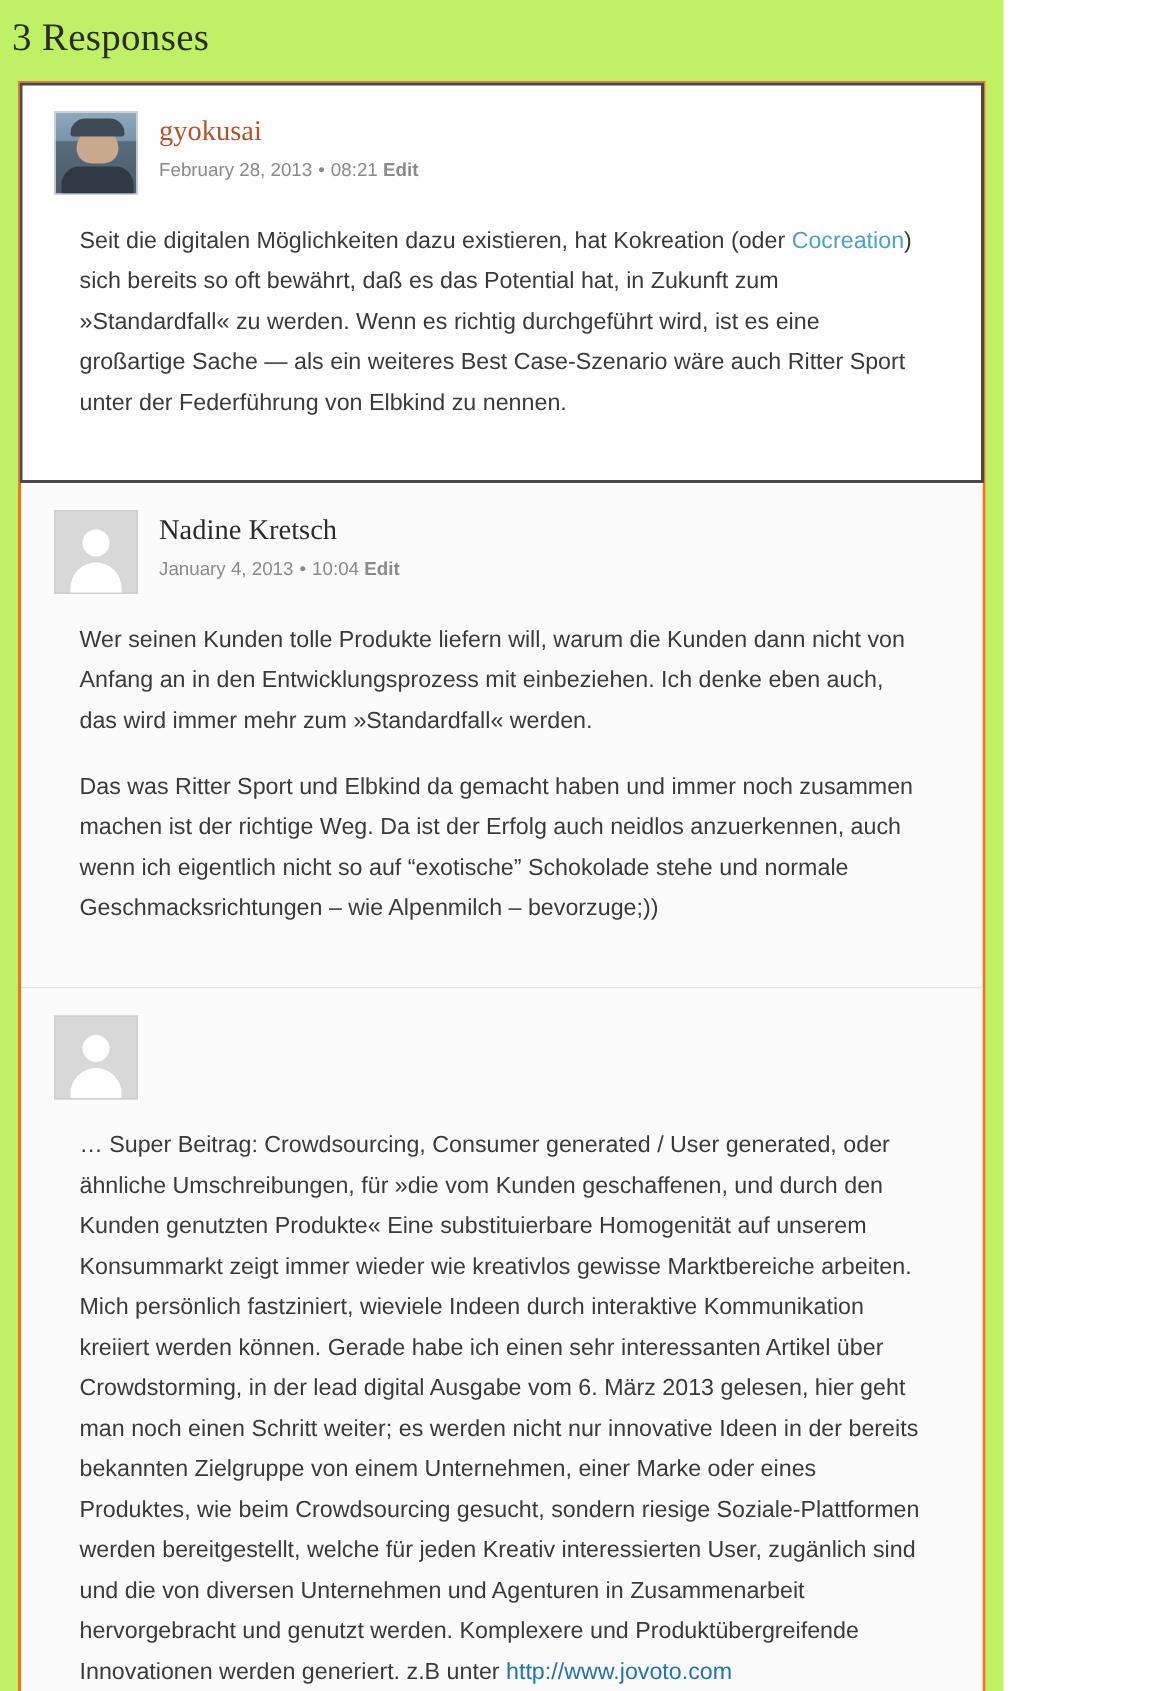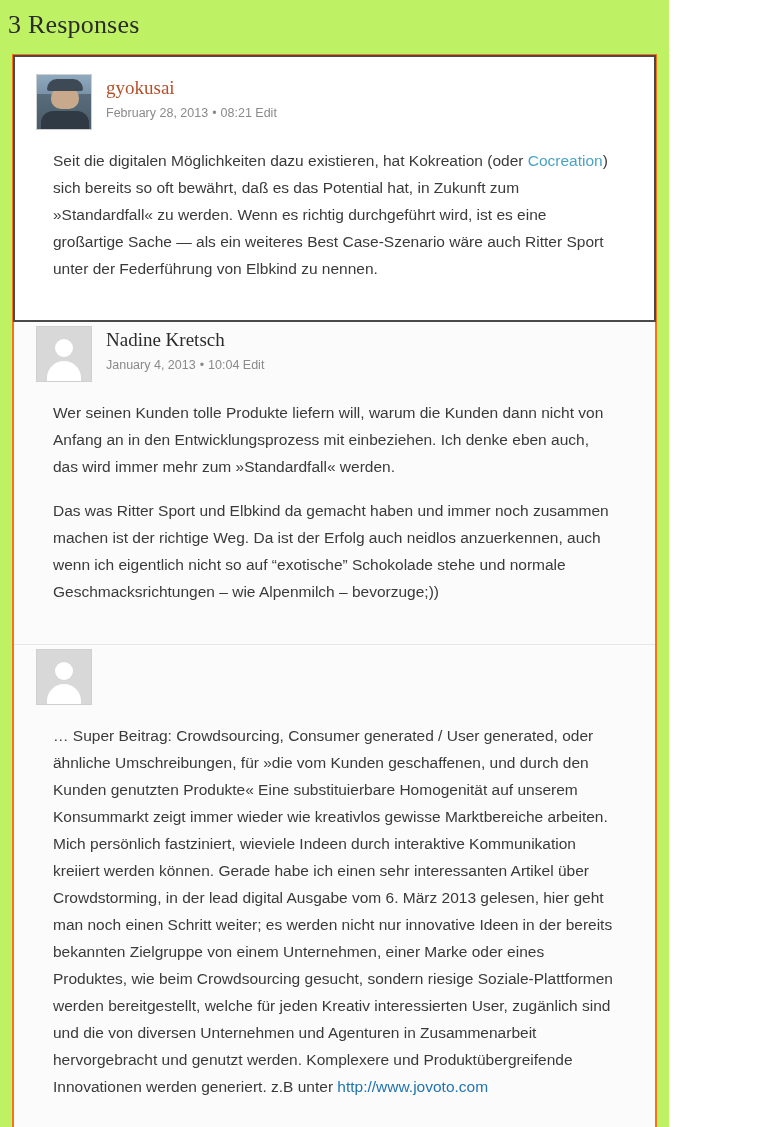--- a/index.html
+++ b/index.html
@@ -31,21 +31,21 @@
     letter-spacing: 0.2px;
   }
   .comment-list {
     margin: 12px 12px 0 12px;
     border: 2px solid #f97316;
     background: #fbfbfb;
     padding: 0;
   }
   .comment {
     position: relative;
-    padding: 4px 22px 22px 22px;
+    padding: 18px 22px 22px 22px;
     background: #fbfbfb;
     border-bottom: 1px solid #e6e6e6;
   }
   .comment:last-child { border-bottom: none; }
   .comment.highlight {
     background: #ffffff;
     border: 2px solid #4a4a4a;
     margin: -1px -1px 0 -1px;
     padding: 17px 21px 21px 21px;
     border-bottom: 2px solid #4a4a4a;
@@ -133,20 +133,21 @@
   .datetime {
     font-size: 12.5px;
     color: #8a8a8a;
     line-height: 18px;
     margin-top: 4px;
   }
   .datetime .sep { margin: 0 4px; }
   .edit-link {
     color: #8a8a8a;
     text-decoration: none;
+    font-weight: bold;
   }
   .comment-body {
     margin-top: 14px;
     font-size: 15.5px;
     line-height: 27px;
     color: #3a3a3a;
   }
   .comment-body p { margin: 17px; }
   .comment-body p + p { margin-top: 0; }
   .inline-link {

